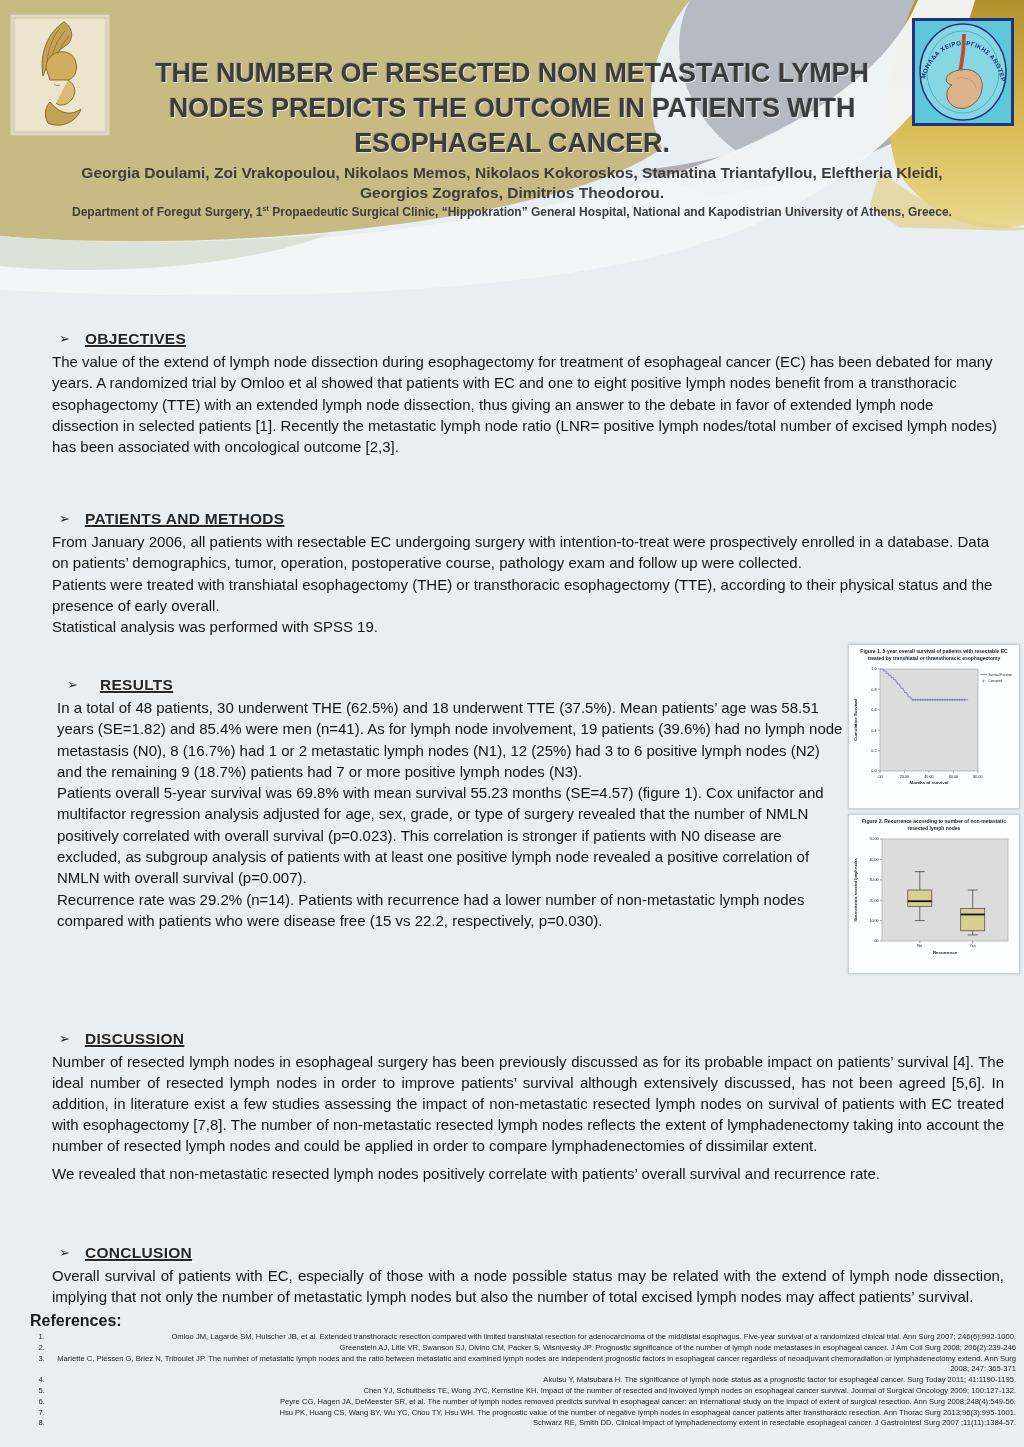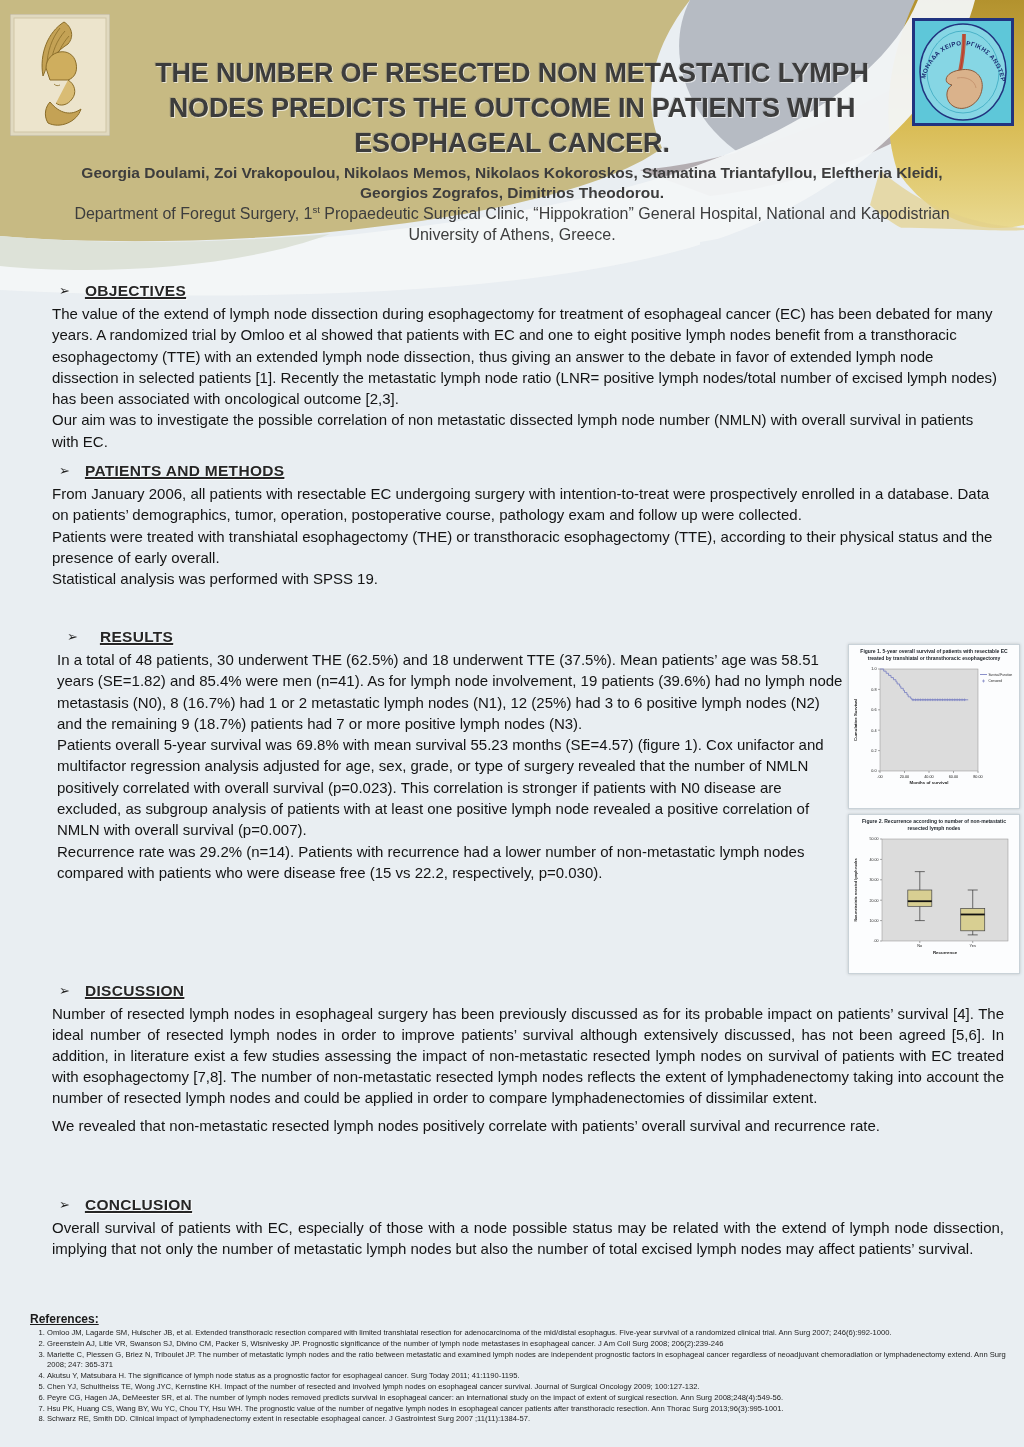--- a/index.html
+++ b/index.html
@@ -8,48 +8,48 @@
   .header-bg{position:absolute;top:0;left:0;z-index:0;}
   .logo{position:absolute;z-index:3;}
   .logo-left{left:10px;top:14px;width:100px;height:122px;}
   .logo-right{left:912px;top:18px;width:102px;height:108px;}
   #title{position:absolute;z-index:2;top:56px;left:118px;width:788px;margin:0;text-align:center;
          font-size:27px;font-weight:700;color:#3c3c3c;line-height:1.3;letter-spacing:-0.2px;
          text-shadow:1px 1px 0 rgba(250,250,250,0.65),-1px -1px 0 rgba(110,110,110,0.25);}
   #authors{position:absolute;z-index:2;top:163px;left:60px;width:904px;text-align:center;
            font-size:15.5px;font-weight:700;color:#3d3d3d;line-height:1.28;}
   #affiliation{position:absolute;z-index:2;top:204px;left:60px;width:904px;text-align:center;
-           font-size:16px;font-weight:400;color:#3d3d3d;line-height:1.28;}
+           font-size:12px;font-weight:700;color:#3d3d3d;line-height:1.28;}
   sup{font-size:60%;}
   section{position:absolute;z-index:1;}
   .sec-head{display:flex;align-items:flex-end;gap:15px;margin:0 0 3px 7px;}
   .bullet{font-size:13px;color:#222;line-height:1.3;}
   .sec-title{font-size:15.5px;font-weight:700;color:#262626;text-decoration:underline;
              text-decoration-thickness:1.5px;letter-spacing:0.3px;
-             text-shadow:1px 1px 0 rgba(255,255,255,0.85);}
+             text-shadow:1px 1px 0 rgba(255,255,255,0.85);margin-top:48px;}
   section p{margin:0;font-size:15px;line-height:21.3px;color:#141414;}
   #sec-objectives{top:282px;left:52px;width:952px;}
   #sec-methods{top:462px;left:52px;width:952px;}
   #sec-results{top:628px;left:57px;width:788px;}
   #sec-results .sec-head{gap:22px;margin-left:10px;}
   #sec-discussion{top:982px;left:52px;width:952px;}
   #sec-discussion p{text-align:justify;line-height:21px;}
   #sec-discussion .gap-top{margin-top:7px;}
   #sec-conclusion{top:1196px;left:52px;width:952px;}
   #sec-conclusion p{text-align:justify;}
   .figcard{position:absolute;z-index:1;left:848px;width:170px;background:#fcfdfe;
            border:1px solid #c9d2d8;box-shadow:0 0 3px rgba(0,0,0,0.18);}
   #fig1{top:644px;height:163px;}
   #fig2{top:814px;height:158px;}
   .fig-title{font-size:5px;font-weight:700;text-align:center;padding:3px 5px 1px;color:#20262c;line-height:1.35;}
   svg.chart{display:block;margin:0 auto;}
   #references{top:1312px;left:30px;width:986px;}
-  .ref-head{font-size:12px;font-weight:700;color:#1a1a1a;text-decoration:underline;margin:0 0 2px 0;}
+  .ref-head{font-size:16px;font-weight:700;color:#1a1a1a;margin:0 0 2px 0;}
   #references ol{margin:0;padding-left:17px;}
-  #references li{font-size:7.6px;line-height:10.8px;color:#222;}
+  #references li{font-size:7.6px;line-height:10.8px;color:#222;text-align:right;}
 </style>
 </head>
 <body>
 
 <div id="poster">
 
   <svg class="header-bg" width="1024" height="300" viewBox="0 0 1024 300">
     <defs>
       <linearGradient id="goldg" x1="0" y1="0" x2="0" y2="1">
         <stop offset="0" stop-color="#b3922e"></stop>
@@ -100,21 +100,20 @@
   <h1 id="title">THE NUMBER OF RESECTED NON METASTATIC LYMPH NODES PREDICTS THE OUTCOME IN PATIENTS WITH ESOPHAGEAL CANCER.</h1>
   <div id="authors">Georgia Doulami, Zoi Vrakopoulou, Nikolaos Memos, Nikolaos Kokoroskos, Stamatina Triantafyllou, Eleftheria Kleidi, Georgios Zografos, Dimitrios Theodorou.</div>
   <div id="affiliation"><span>Department of Foregut Surgery, 1</span><sup>st</sup><span> Propaedeutic Surgical Clinic, “Hippokration” General Hospital, National and Kapodistrian University of Athens, Greece.</span></div>
 
   <section id="sec-objectives">
     <div class="sec-head">
       <span class="bullet">➢</span>
       <span class="sec-title">OBJECTIVES</span>
     </div>
     <p>The value of the extend of lymph node dissection during esophagectomy for treatment of esophageal cancer (EC) has been debated for many years. A randomized trial by Omloo et al showed that patients with EC and one to eight positive lymph nodes benefit from a transthoracic esophagectomy (TTE) with an extended lymph node dissection, thus giving an answer to the debate in favor of extended lymph node dissection in selected patients [1]. Recently the metastatic lymph node ratio (LNR= positive lymph nodes/total number of excised lymph nodes) has been associated with oncological outcome [2,3].</p>
-    <p>Our aim was to investigate the possible correlation of non metastatic dissected lymph node number (NMLN) with overall survival in patients with EC.</p>
   </section>
 
   <section id="sec-methods">
     <div class="sec-head">
       <span class="bullet">➢</span>
       <span class="sec-title">PATIENTS AND METHODS</span>
     </div>
     <p>From January 2006, all patients with resectable EC undergoing surgery with intention-to-treat were prospectively enrolled in a database. Data on patients’ demographics, tumor, operation, postoperative course, pathology exam and follow up were collected.</p>
     <p>Patients were treated with transhiatal esophagectomy (THE) or transthoracic esophagectomy (TTE), according to their physical status and the presence of early overall.</p>
     <p>Statistical analysis was performed with SPSS 19.</p>

